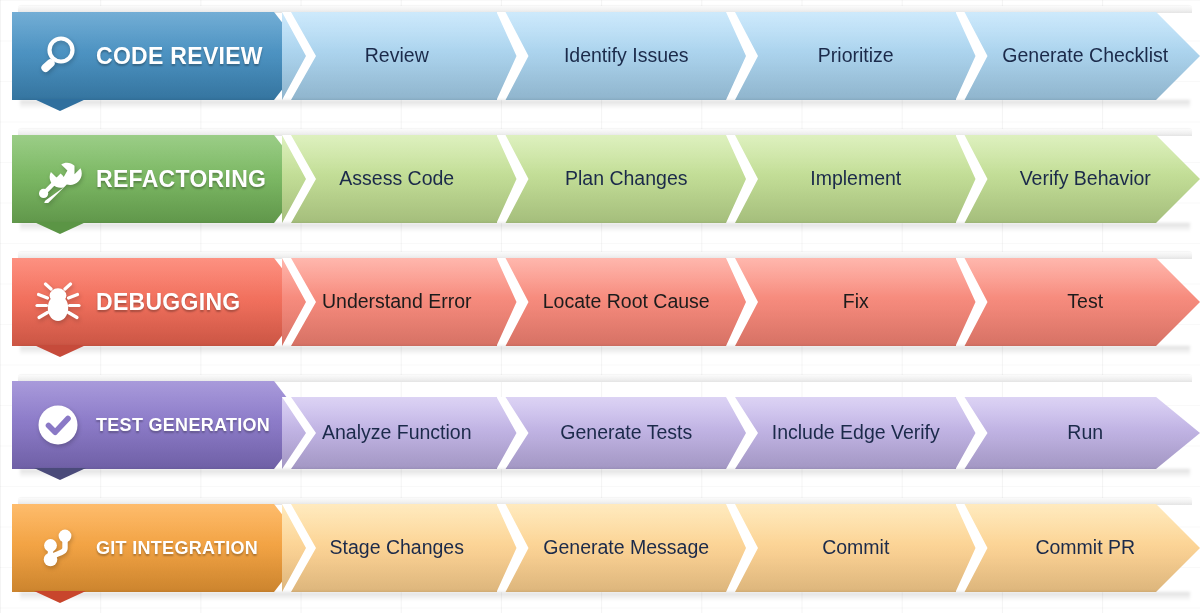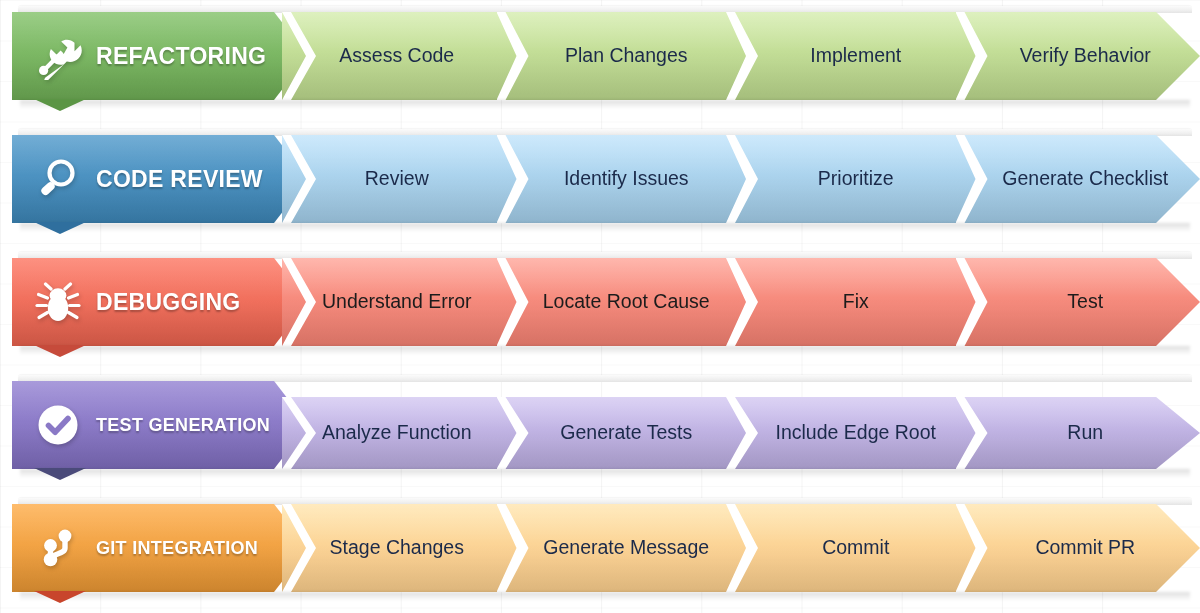--- a/index.html
+++ b/index.html
@@ -187,20 +187,50 @@
 </style>
 </head>
 <body>
 
 <div id="grid-bg"></div>
 
 <div id="flow">
     <div class="row">
       <div class="row-ridge"></div>
       <div class="band">
+        <div class="label-block" style="background: linear-gradient(rgb(88, 158, 205) 0%, rgb(74, 144, 191) 55%, rgb(58, 128, 175) 100%);">
+          <span class="label-icon">
+            <svg viewBox="0 0 48 48" aria-hidden="true">
+        <circle cx="27" cy="18" r="11.5" fill="none" stroke="#ffffff" stroke-width="4.2"></circle>
+        <rect x="6.5" y="29.5" width="15" height="8.2" rx="4.1" fill="#ffffff" transform="rotate(-42 14 33.6)"></rect>
+      </svg>
+          </span>
+          <span class="label-text">CODE REVIEW</span>
+        </div>
+        <div class="steps" style="background: linear-gradient(rgb(184, 224, 250) 0%, rgb(168, 208, 234) 58%, rgb(154, 194, 220) 100%);">
+          <div class="step">
+            <span class="step-label" style="color: rgb(27, 42, 74);">Review</span>
+          </div>
+          <div class="step">
+            <span class="step-label" style="color: rgb(27, 42, 74);">Identify Issues</span>
+          </div>
+          <div class="step">
+            <span class="step-label" style="color: rgb(27, 42, 74);">Prioritize</span>
+          </div>
+          <div class="step">
+            <span class="step-label" style="color: rgb(27, 42, 74);">Generate Checklist</span>
+          </div>
+        </div>
+      </div>
+      <div class="fold" style="border-top-color: rgb(47, 111, 158);"></div>
+      <div class="row-shade"></div>
+    </div>
+    <div class="row">
+      <div class="row-ridge"></div>
+      <div class="band">
         <div class="label-block" style="background: linear-gradient(rgb(136, 196, 112) 0%, rgb(122, 182, 98) 55%, rgb(106, 166, 82) 100%);">
           <span class="label-icon">
             <svg viewBox="0 0 48 48" aria-hidden="true">
         <path fill="#ffffff" d="M40.5 10.8c-3.6-3.6-9.2-4.1-13.3-1.4l6.2 6.2-3.7 6.4-7.2.6-5.6-5.6c-2.2 4-1.5 9.2 1.9 12.6 3 3 7.3 3.9 11 2.7L11.4 45.6c-1.5 1.5-1.5 3.9 0 5.4l-.1-.1 3.4-3.4 18.1-18.1c4 1.2 8.5.2 11.6-2.9 3.6-3.6 4.3-9 2.1-13.3l-6 6z"></path>
         <path fill="#ffffff" d="M8.2 36.9 26.6 18.5l3 3L11.2 39.9z"></path>
         <circle cx="9.6" cy="38.4" r="4.6" fill="#ffffff"></circle>
       </svg>
           </span>
           <span class="label-text">REFACTORING</span>
         </div>
@@ -213,50 +243,20 @@
           </div>
           <div class="step">
             <span class="step-label" style="color: rgb(27, 42, 74);">Implement</span>
           </div>
           <div class="step">
             <span class="step-label" style="color: rgb(27, 42, 74);">Verify Behavior</span>
           </div>
         </div>
       </div>
       <div class="fold" style="border-top-color: rgb(91, 149, 69);"></div>
-      <div class="row-shade"></div>
-    </div>
-    <div class="row">
-      <div class="row-ridge"></div>
-      <div class="band">
-        <div class="label-block" style="background: linear-gradient(rgb(88, 158, 205) 0%, rgb(74, 144, 191) 55%, rgb(58, 128, 175) 100%);">
-          <span class="label-icon">
-            <svg viewBox="0 0 48 48" aria-hidden="true">
-        <circle cx="27" cy="18" r="11.5" fill="none" stroke="#ffffff" stroke-width="4.2"></circle>
-        <rect x="6.5" y="29.5" width="15" height="8.2" rx="4.1" fill="#ffffff" transform="rotate(-42 14 33.6)"></rect>
-      </svg>
-          </span>
-          <span class="label-text">CODE REVIEW</span>
-        </div>
-        <div class="steps" style="background: linear-gradient(rgb(184, 224, 250) 0%, rgb(168, 208, 234) 58%, rgb(154, 194, 220) 100%);">
-          <div class="step">
-            <span class="step-label" style="color: rgb(27, 42, 74);">Review</span>
-          </div>
-          <div class="step">
-            <span class="step-label" style="color: rgb(27, 42, 74);">Identify Issues</span>
-          </div>
-          <div class="step">
-            <span class="step-label" style="color: rgb(27, 42, 74);">Prioritize</span>
-          </div>
-          <div class="step">
-            <span class="step-label" style="color: rgb(27, 42, 74);">Generate Checklist</span>
-          </div>
-        </div>
-      </div>
-      <div class="fold" style="border-top-color: rgb(47, 111, 158);"></div>
       <div class="row-shade"></div>
     </div>
     <div class="row">
       <div class="row-ridge"></div>
       <div class="band">
         <div class="label-block" style="background: linear-gradient(rgb(253, 124, 105) 0%, rgb(239, 110, 91) 55%, rgb(223, 94, 75) 100%);">
           <span class="label-icon">
             <svg viewBox="0 0 48 48" aria-hidden="true">
         <g stroke="#ffffff" stroke-width="3.2" stroke-linecap="round" fill="none">
           <path d="M17 11 L11.5 6"></path>
@@ -305,21 +305,21 @@
           <span class="label-text xsmall">TEST GENERATION</span>
         </div>
         <div class="steps" style="background: linear-gradient(rgb(205, 192, 240) 0%, rgb(189, 176, 224) 58%, rgb(175, 162, 210) 100%); margin-top: 16px;">
           <div class="step">
             <span class="step-label" style="color: rgb(27, 42, 74);">Analyze Function</span>
           </div>
           <div class="step">
             <span class="step-label" style="color: rgb(27, 42, 74);">Generate Tests</span>
           </div>
           <div class="step">
-            <span class="step-label" style="color: rgb(27, 42, 74);">Include Edge Root</span>
+            <span class="step-label" style="color: rgb(27, 42, 74);">Include Edge Verify</span>
           </div>
           <div class="step">
             <span class="step-label" style="color: rgb(27, 42, 74);">Run</span>
           </div>
         </div>
       </div>
       <div class="fold" style="border-top-color: rgb(74, 74, 122);"></div>
       <div class="row-shade"></div>
     </div>
     <div class="row">

